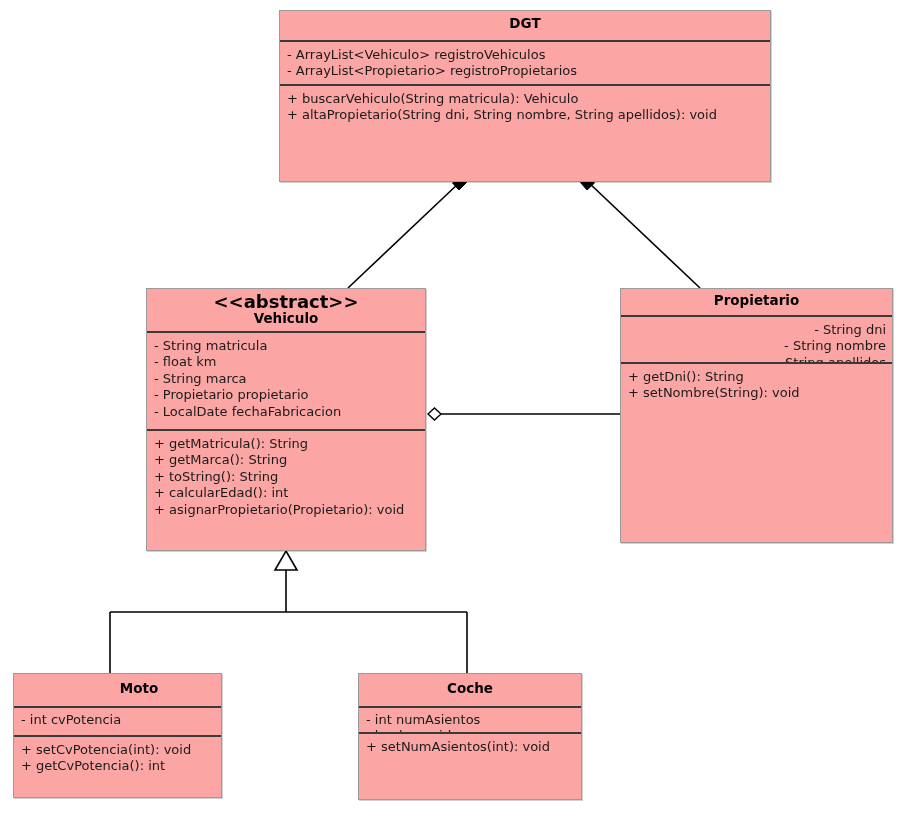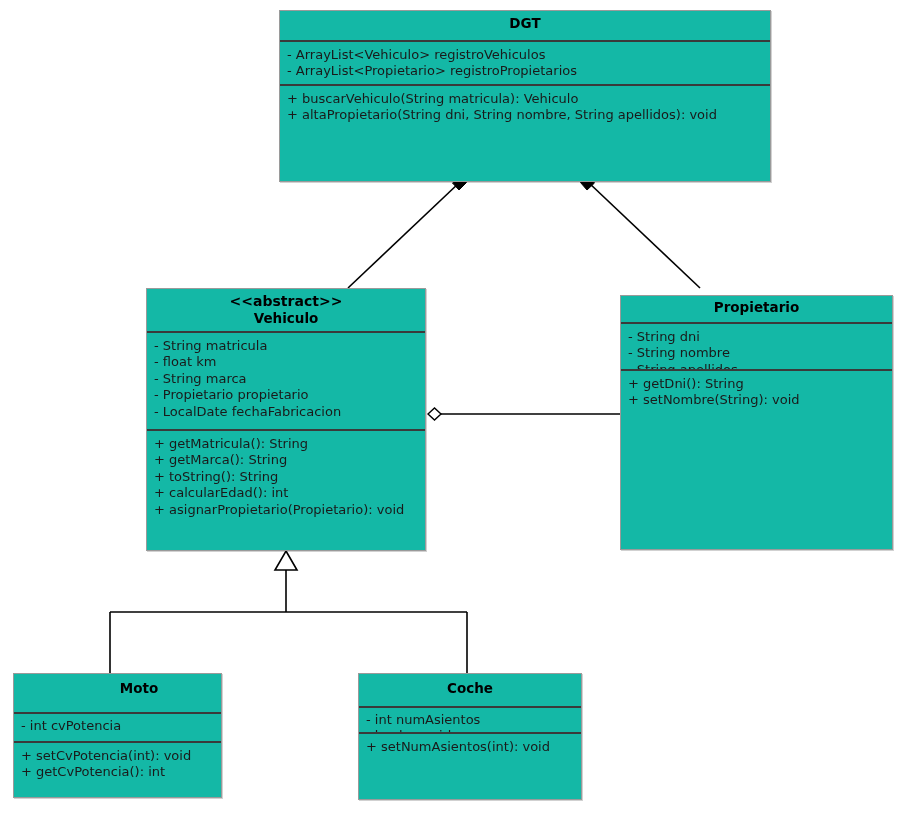--- a/index.html
+++ b/index.html
@@ -20,40 +20,40 @@
     position: absolute;
     left: 0;
     top: 0;
     width: 900px;
     height: 820px;
   }
   
   .uml-class {
     position: absolute;
     box-sizing: border-box;
-    background: #14b8a6;
+    background: #fca5a5;
     border: 1px solid #9a9a9a;
     box-shadow: 1px 1px 0 rgba(0,0,0,0.18);
     overflow: hidden;
   }
   .cls-header {
     box-sizing: border-box;
     text-align: center;
     font-weight: bold;
     font-size: 13.5px;
     color: #000000;
     line-height: 17px;
     border-bottom: 2px solid #3a3a3a;
     padding: 6px 4px 5px 4px;
     white-space: nowrap;
   }
   .cls-header .stereotype {
     display: block;
     font-weight: bold;
-    font-size: 14px;
+    font-size: 18px;
   }
   .cls-header .cname {
     display: block;
   }
   .cls-section {
     box-sizing: border-box;
     padding: 5px 6px 5px 7px;
     font-size: 13px;
     line-height: 16.4px;
     color: #1a1a1a;
@@ -132,37 +132,37 @@
     </div>
     <div class="cls-section">
       <div class="cls-row">+ getMatricula(): String</div>
       <div class="cls-row">+ getMarca(): String</div>
       <div class="cls-row">+ toString(): String</div>
       <div class="cls-row">+ calcularEdad(): int</div>
       <div class="cls-row">+ asignarPropietario(Propietario): void</div>
     </div>
   </div>
 
-  <div class="uml-class" style="left:620px; top:295px; width:273px; height:255px;">
+  <div class="uml-class" style="left:620px; top:288px; width:273px; height:255px;">
     <div class="cls-header" style="height:28px; padding-top:3px;">
       <span class="cname">Propietario</span>
     </div>
-    <div class="cls-section with-rule" style="height:47px;">
+    <div class="cls-section with-rule" style="height:47px;text-align:right;">
       <div class="cls-row">- String dni</div>
       <div class="cls-row">- String nombre</div>
       <div class="cls-row">- String apellidos</div>
     </div>
     <div class="cls-section">
       <div class="cls-row">+ getDni(): String</div>
       <div class="cls-row">+ setNombre(String): void</div>
     </div>
   </div>
 
   <div class="uml-class" style="left:13px; top:673px; width:209px; height:125px;">
-    <div class="cls-header" style="height:40px; padding-top:6px;padding-left:47px;">
+    <div class="cls-header" style="height:34px; padding-top:6px;padding-left:47px;">
       <span class="cname">Moto</span>
     </div>
     <div class="cls-section with-rule" style="height:29px; padding-top:4px;">
       <div class="cls-row">- int cvPotencia</div>
     </div>
     <div class="cls-section">
       <div class="cls-row">+ setCvPotencia(int): void</div>
       <div class="cls-row">+ getCvPotencia(): int</div>
     </div>
   </div>

